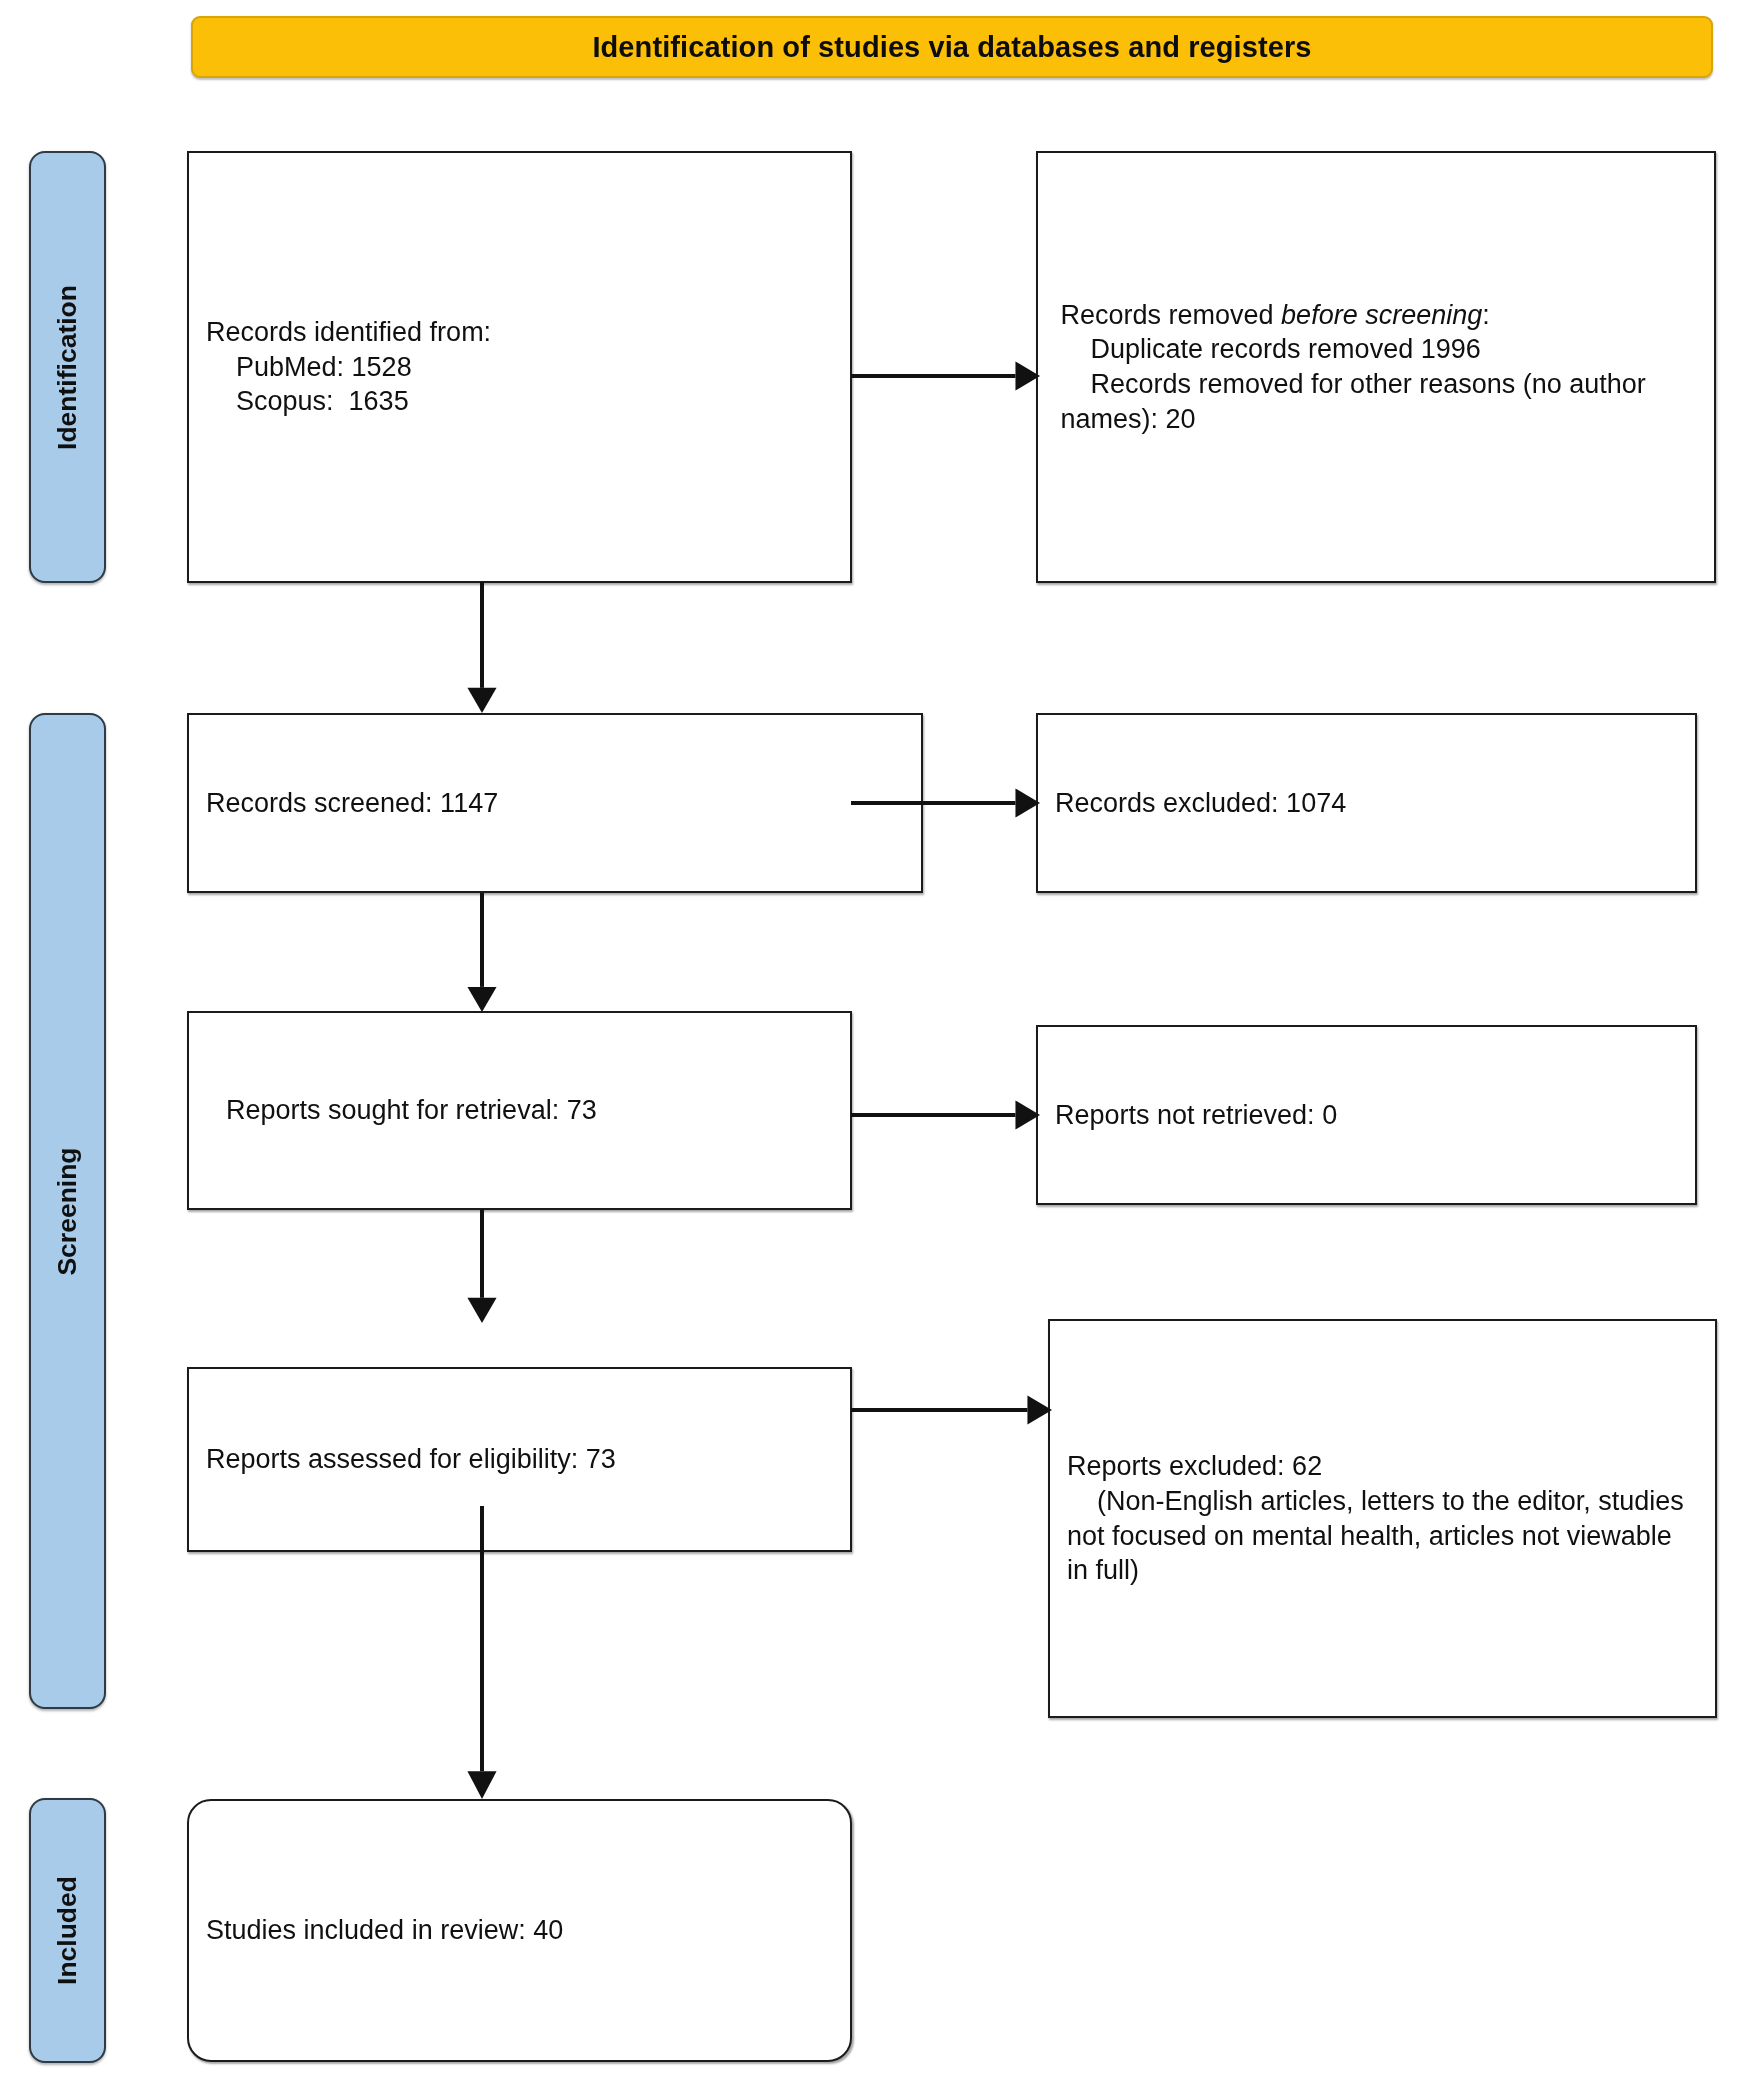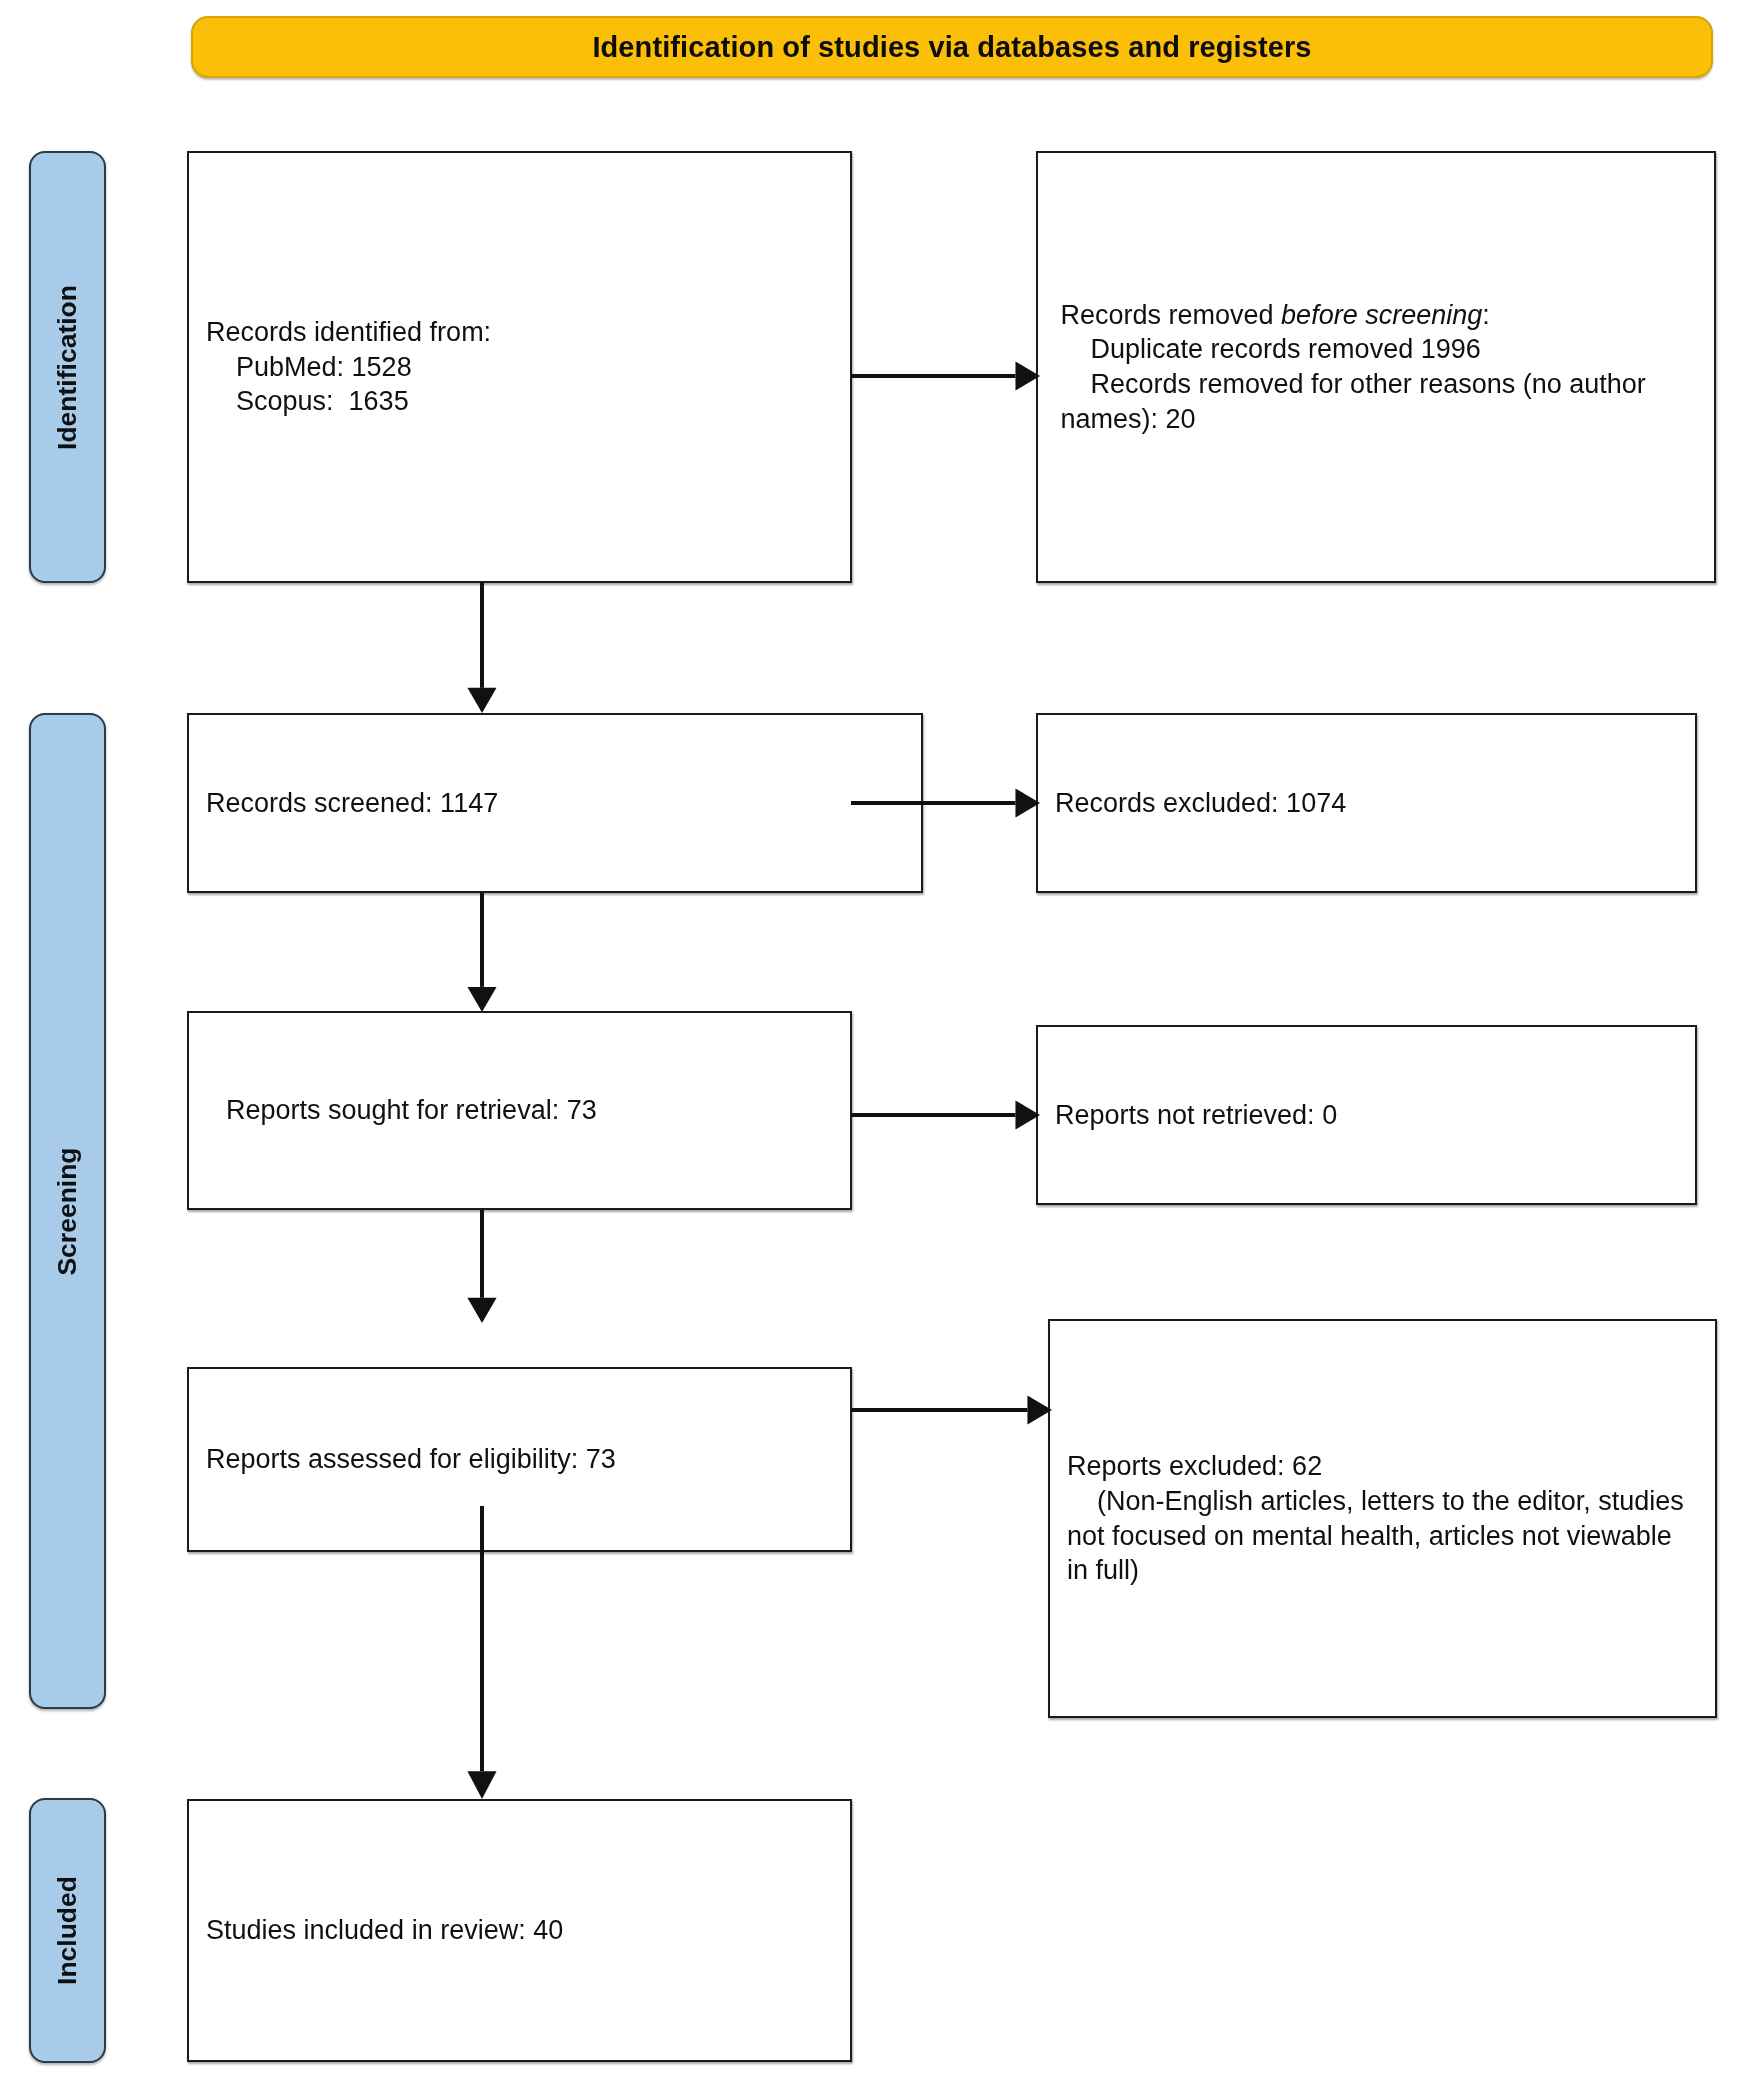--- a/index.html
+++ b/index.html
@@ -20,21 +20,21 @@
 
   
   .header-banner {
     position: absolute;
     left: 191px;
     top: 16px;
     width: 1522px;
     height: 62px;
     background: #fcbf08;
     border: 2px solid #d9a406;
-    border-radius: 17px;
+    border-radius: 9px;
     box-sizing: border-box;
     display: flex;
     align-items: center;
     justify-content: center;
     box-shadow: 0 1.3px 2px rgba(0,0,0,0.25);
   }
   .header-banner span {
     font-size: 29px;
     font-weight: bold;
     color: #0d0d0d;
@@ -130,21 +130,21 @@
   
   #box-assessed {
     left: 187px; top: 1321px; width: 665px; height: 185px; margin-top: 46px;
   }
   #box-excluded-reports {
     left: 1048px; top: 1319px; width: 669px; height: 399px;
   }
 
   
   #box-included {
-    left: 187px; top: 1799px; width: 665px; height: 263px;
+    left: 187px; top: 1799px; width: 665px; height: 263px; border-radius: 24px;
   }
 
   
   .arrow {
     position: absolute;
   }
   .arrow svg { display: block; }
 </style>
 </head>
 <body>

